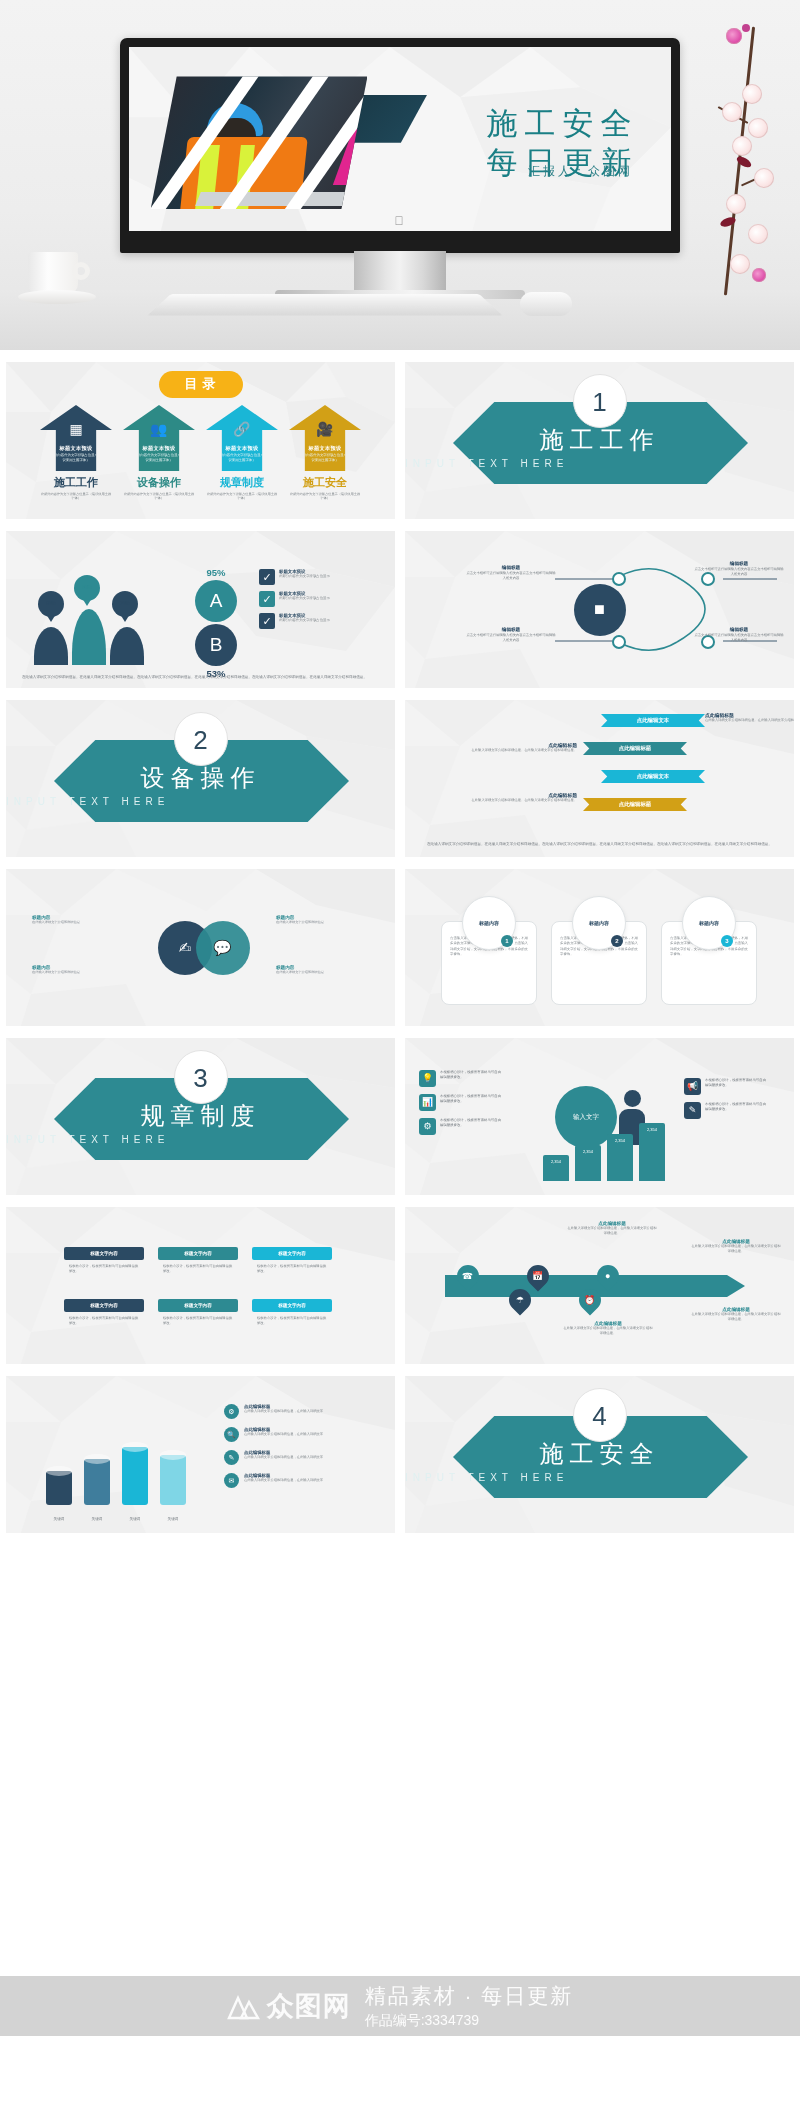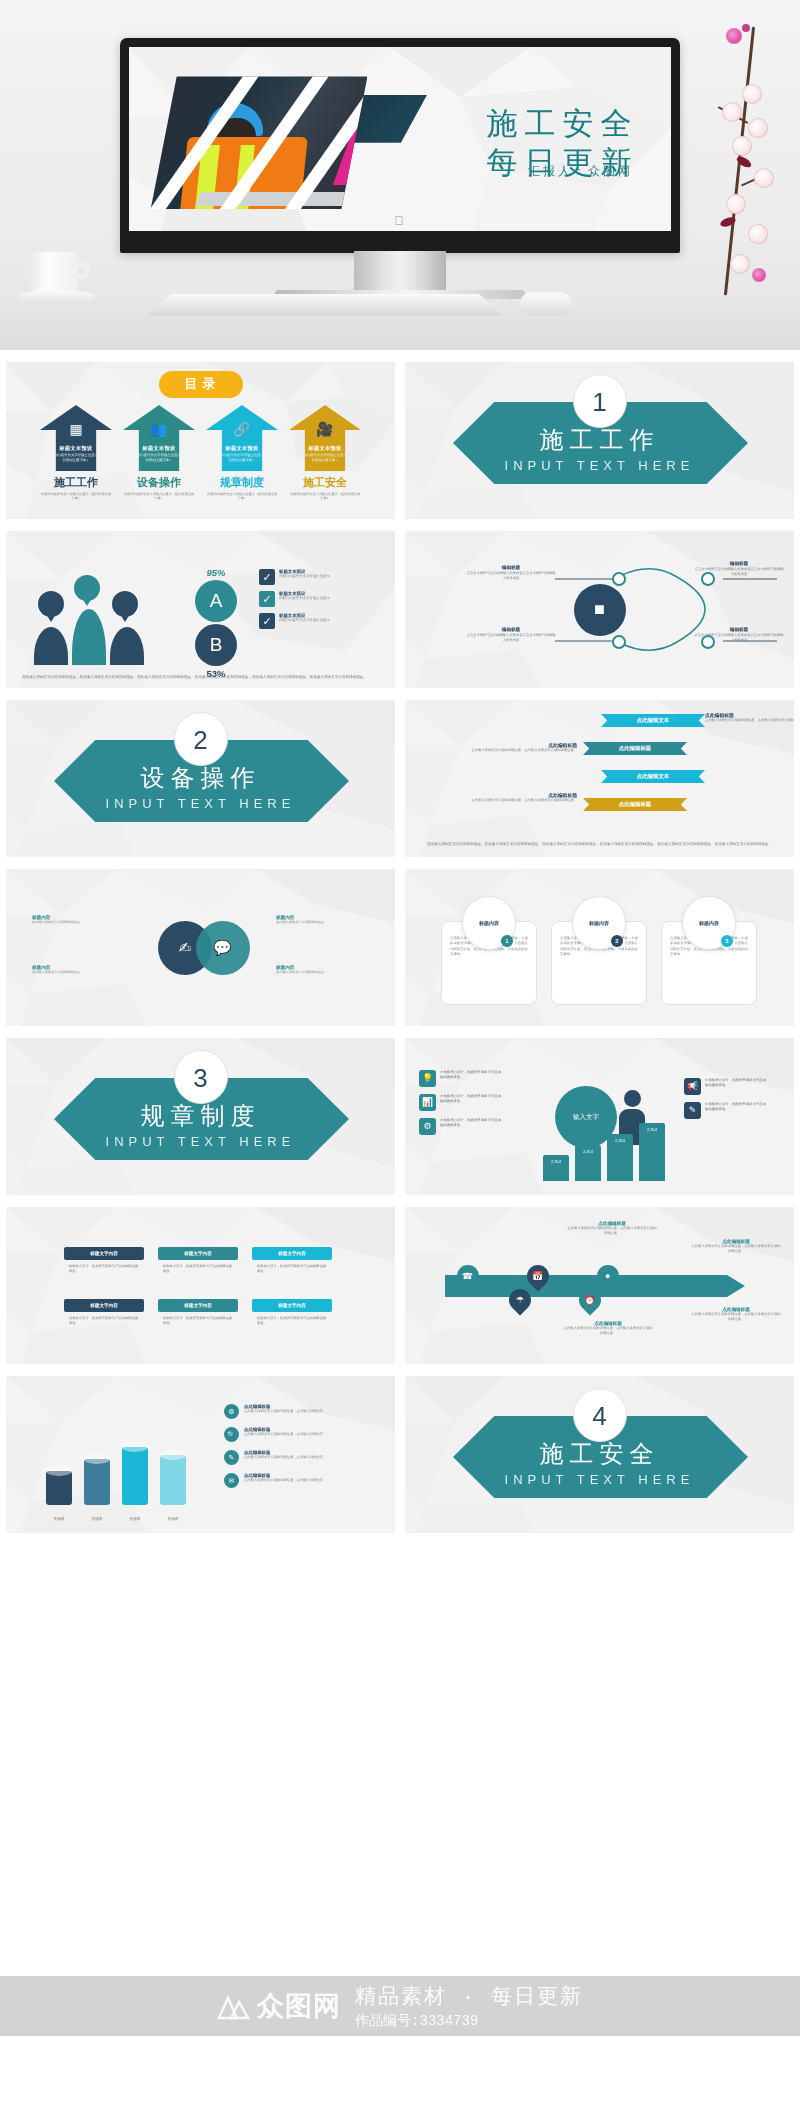--- a/index.html
+++ b/index.html
@@ -208,37 +208,37 @@
     width:54px; height:54px; border-radius:50%;
     background:#fff; border:1px solid #e3e3e3;
     color:#2d4a5e; font-size:26px; line-height:54px; text-align:center;
   }
   .sec-cn {
     position:absolute; left:0; right:0; top:62px;
     text-align:center; color:#ffffff; font-size:24px; letter-spacing:6px;
   }
   .sec-en {
     position:absolute; left:0; right:0; top:96px;
-    text-align:center; color:#dff0f1; font-size:13px; letter-spacing:5px;
+    text-align:left; color:#dff0f1; font-size:10px; letter-spacing:5px;
   }
 
   
   .people { position:absolute; left:18px; top:44px; width:130px; height:90px; }
   .p-body { position:absolute; bottom:0; border-radius:50% 50% 0 0 / 78% 78% 0 0; }
   .p-pin {
     position:absolute; width:26px; height:26px; border-radius:50% 50% 50% 50%;
     color:#fff; font-size:5px; text-align:center; line-height:24px;
   }
   .p-pin:after {
     content:""; position:absolute; left:50%; bottom:-5px; transform:translateX(-50%);
     border-left:5px solid transparent; border-right:5px solid transparent;
     border-top:8px solid currentColor;
   }
   .ab-wrap { position:absolute; left:175px; top:36px; width:70px; text-align:center; }
-  .pct { font-size:9.5px; font-weight:bold; color:#2d8a92;font-style:italic; }
+  .pct { font-size:9.5px; font-weight:bold; color:#2d8a92; }
   .pctb { font-size:9.5px; font-weight:bold; color:#2b4a63; }
   .circleAB {
     width:42px; height:42px; border-radius:50%;
     color:#fff; font-size:19px; line-height:42px; margin:2px auto;
   }
   .cA { background:#2d8a92; }
   .cB { background:#2b4a63; }
   .bars { position:absolute; right:14px; top:38px; width:122px; }
   .bar-row { display:flex; align-items:flex-start; gap:4px; margin-bottom:6px; }
   .chk {
@@ -383,21 +383,21 @@
     position:absolute; left:0; right:0; bottom:86px; height:60px;
     background:rgba(150,150,150,.42);
     display:flex; align-items:center; justify-content:center; gap:14px;
     pointer-events:none;
   }
   .wm-logo {
     display:flex; align-items:center; gap:6px;
     color:#ffffff; font-size:27px; font-weight:bold; letter-spacing:1px;
     opacity:.92;
   }
-  .wm-right { color:#ffffff; opacity:.95;font-family:Liberation Mono, monospace; }
+  .wm-right { color:#ffffff; opacity:.95; }
   .wm-right .w1 { font-size:21px; letter-spacing:2px; }
   .wm-right .w2 { font-size:14px; margin-top:2px; }
 </style>
 </head>
 <body>
 
 <div class="page">
 
   <div class="hero">
     <div class="hero-desk"></div>

